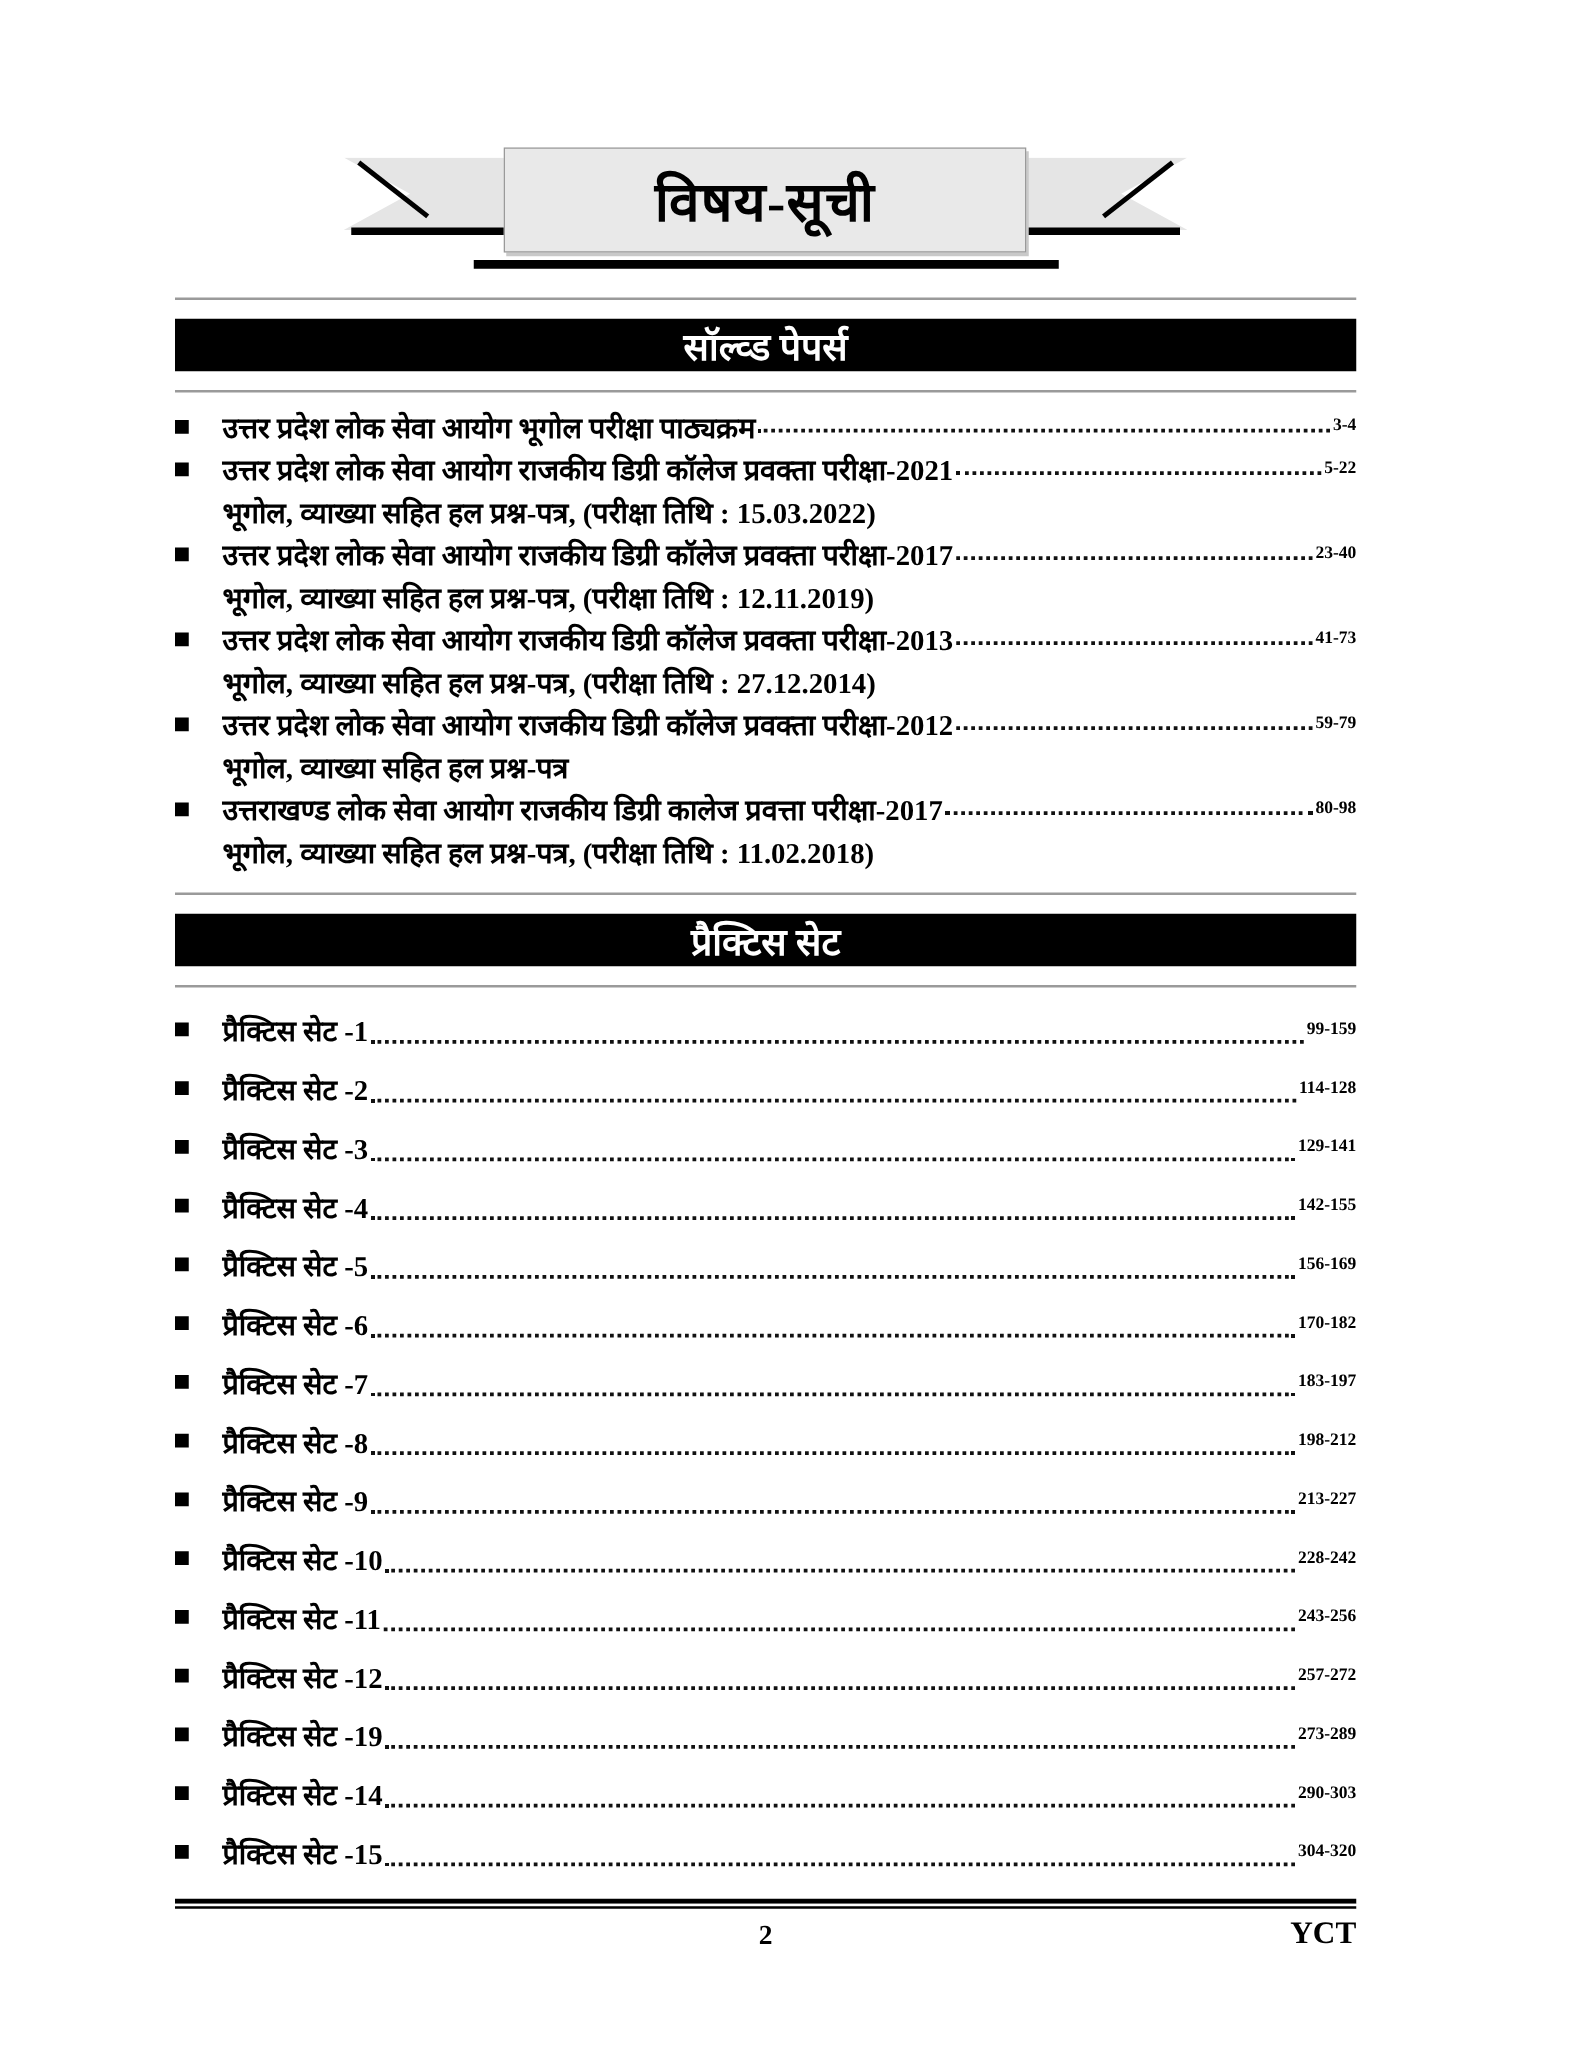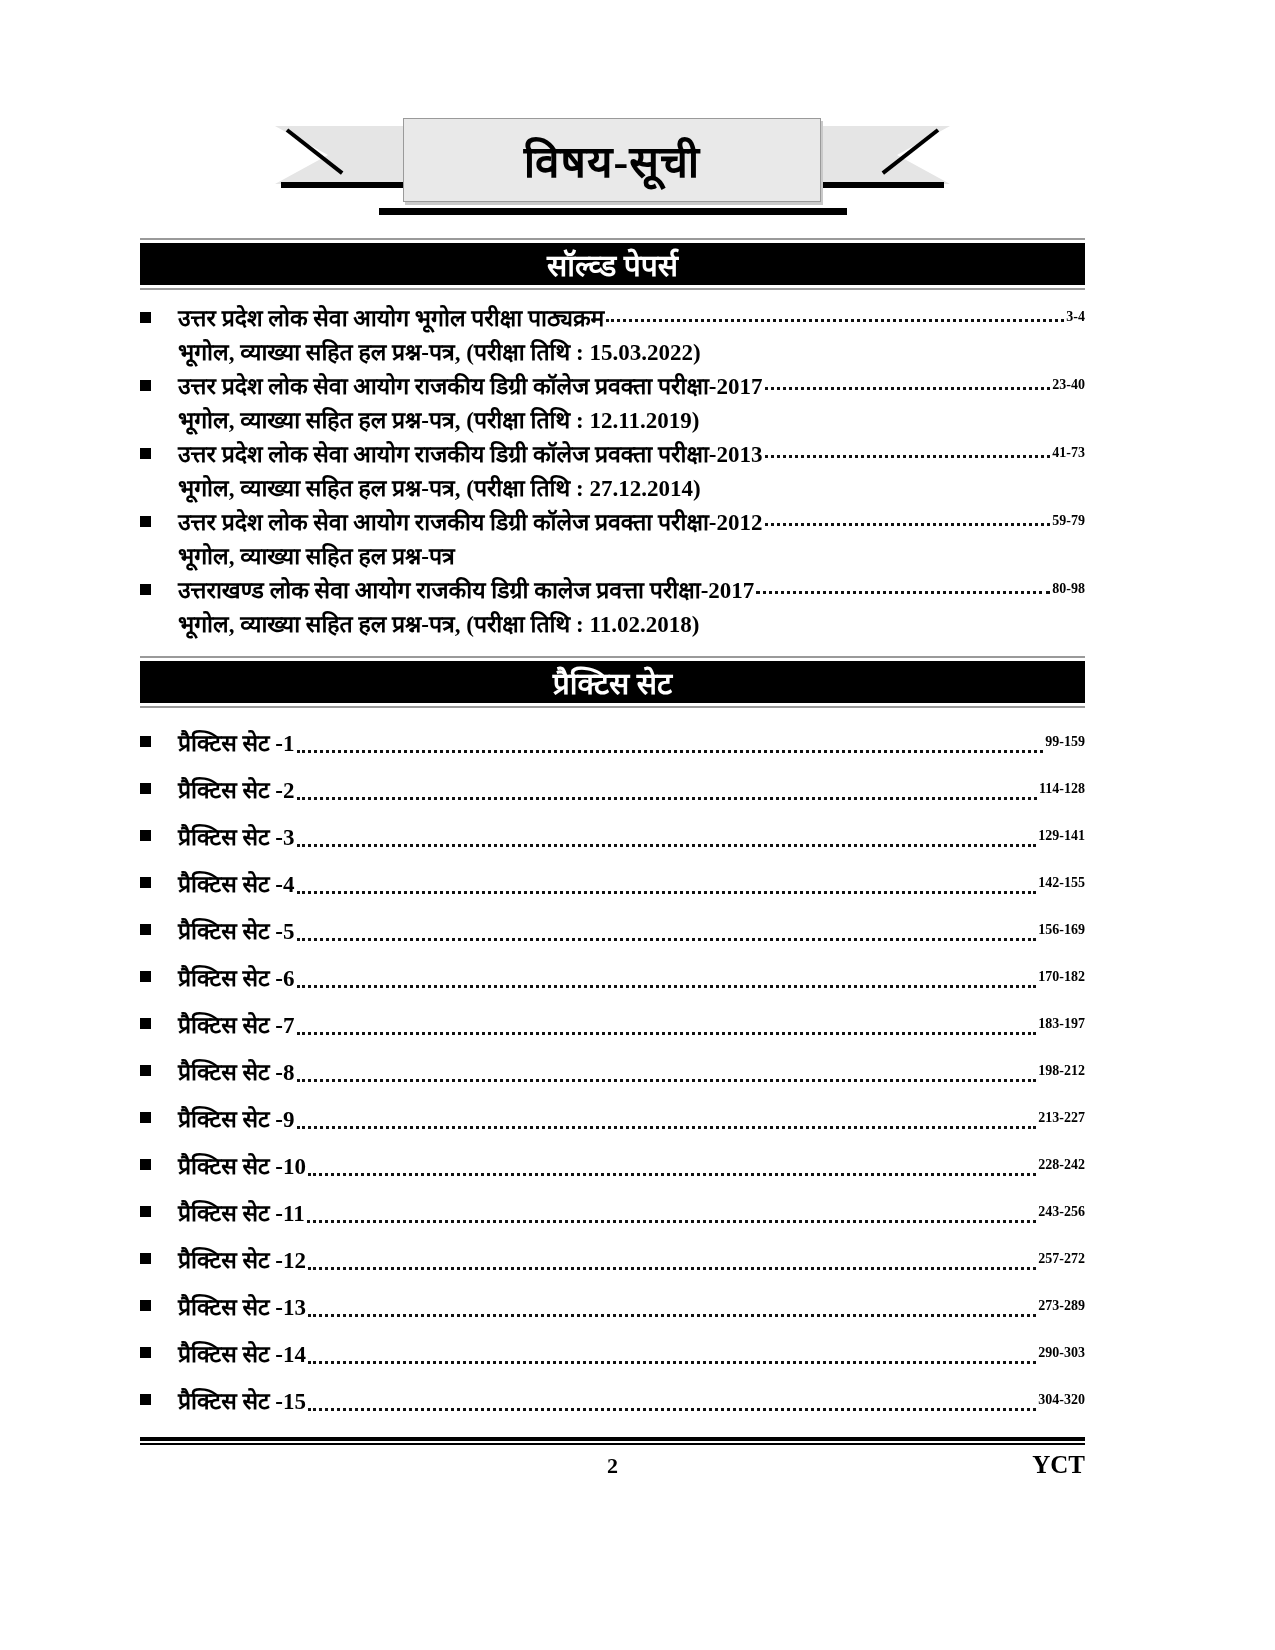--- a/index.html
+++ b/index.html
@@ -28,21 +28,21 @@
     position: absolute; left: 128px; top: 6px; width: 418px; height: 84px;
     background: #e9e9e9; border: 1px solid #9a9a9a;
     box-shadow: 2px 3px 0 #c9c9c9;
     z-index: 3;
     display: flex; align-items: center; justify-content: center;
   }
   .banner-title { font-size: 44px; font-weight: bold; letter-spacing: 1px; }
   .banner-underline { position: absolute; left: 104px; top: 96px; width: 468px; height: 7px; background: #000; z-index: 3; }
 
   
-  .section-bar-wrap { border-top: 2px solid #9a9a9a; border-bottom: 2px solid #9a9a9a; padding: 3px 0; }
+  .section-bar-wrap { border-top: 2px solid #9a9a9a; border-bottom: 2px solid #9a9a9a; padding: 15px 0; }
   .section-bar {
     background: #000; color: #fff; height: 42px;
     display: flex; align-items: center; justify-content: center;
     font-size: 30px; font-weight: bold;
   }
   .bar1 { margin-top: 22px; }
   .bar2 { margin-top: 16px; font-family: Liberation Serif, serif; }
 
   
   .rows { margin-top: 10px; }
@@ -86,20 +86,26 @@
   <div class="section-bar-wrap bar1">
     <div class="section-bar">सॉल्व्ड पेपर्स</div>
   </div>
   <div class="rows rows-solved">
       <div class="toc-row">
         <span class="bullet"></span>
         <span class="toc-title">उत्तर प्रदेश लोक सेवा आयोग भूगोल परीक्षा पाठ्यक्रम</span>
         <span class="leader"></span>
         <span class="toc-pages">3-4</span>
       </div>
+      <div class="toc-row">
+        <span class="bullet"></span>
+        <span class="toc-title">उत्तर प्रदेश लोक सेवा आयोग राजकीय डिग्री कॉलेज प्रवक्ता परीक्षा-2021</span>
+        <span class="leader"></span>
+        <span class="toc-pages">5-22</span>
+      </div>
       <div class="toc-sub">भूगोल, व्याख्या सहित हल प्रश्न-पत्र, (परीक्षा तिथि : 15.03.2022)</div>
       <div class="toc-row">
         <span class="bullet"></span>
         <span class="toc-title">उत्तर प्रदेश लोक सेवा आयोग राजकीय डिग्री कॉलेज प्रवक्ता परीक्षा-2017</span>
         <span class="leader"></span>
         <span class="toc-pages">23-40</span>
       </div>
       <div class="toc-sub">भूगोल, व्याख्या सहित हल प्रश्न-पत्र, (परीक्षा तिथि : 12.11.2019)</div>
       <div class="toc-row">
         <span class="bullet"></span>
@@ -195,21 +201,21 @@
         <span class="toc-pages">243-256</span>
       </div>
       <div class="toc-row">
         <span class="bullet"></span>
         <span class="toc-title">प्रैक्टिस सेट -12 </span>
         <span class="leader"></span>
         <span class="toc-pages">257-272</span>
       </div>
       <div class="toc-row">
         <span class="bullet"></span>
-        <span class="toc-title">प्रैक्टिस सेट -13 </span>
+        <span class="toc-title">प्रैक्टिस सेट -19 </span>
         <span class="leader"></span>
         <span class="toc-pages">273-289</span>
       </div>
       <div class="toc-row">
         <span class="bullet"></span>
         <span class="toc-title">प्रैक्टिस सेट -14 </span>
         <span class="leader"></span>
         <span class="toc-pages">290-303</span>
       </div>
       <div class="toc-row">

